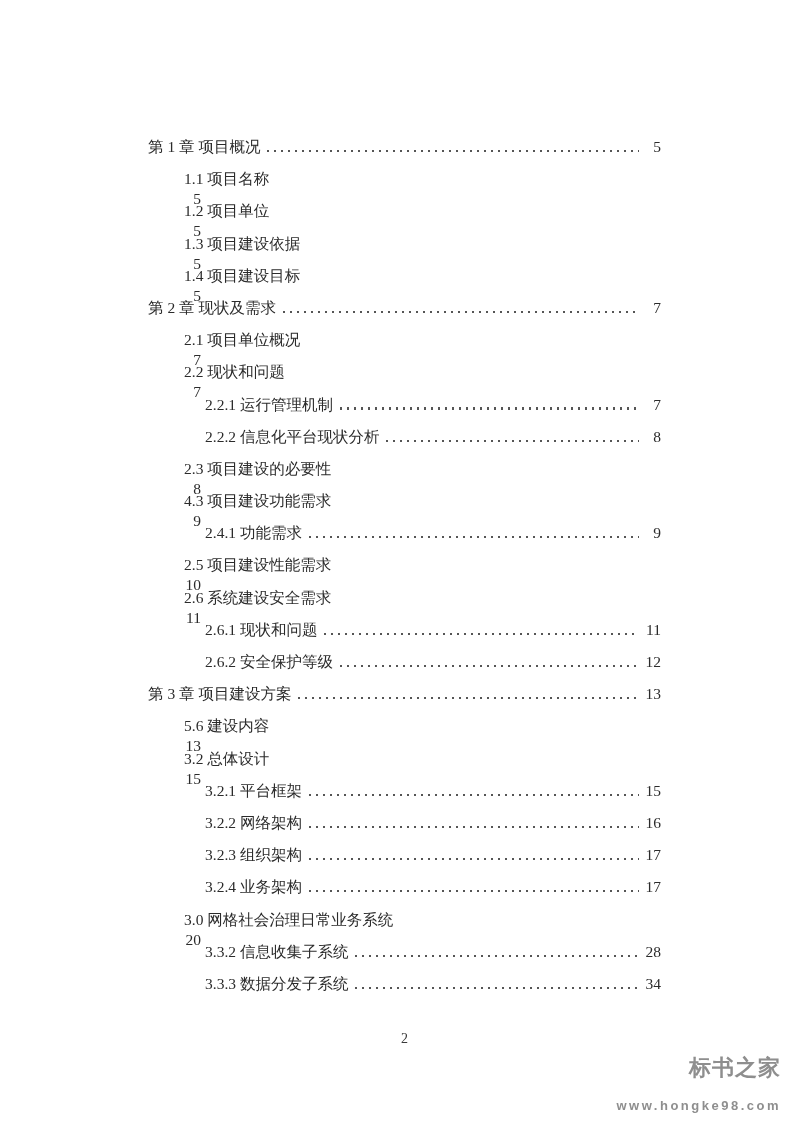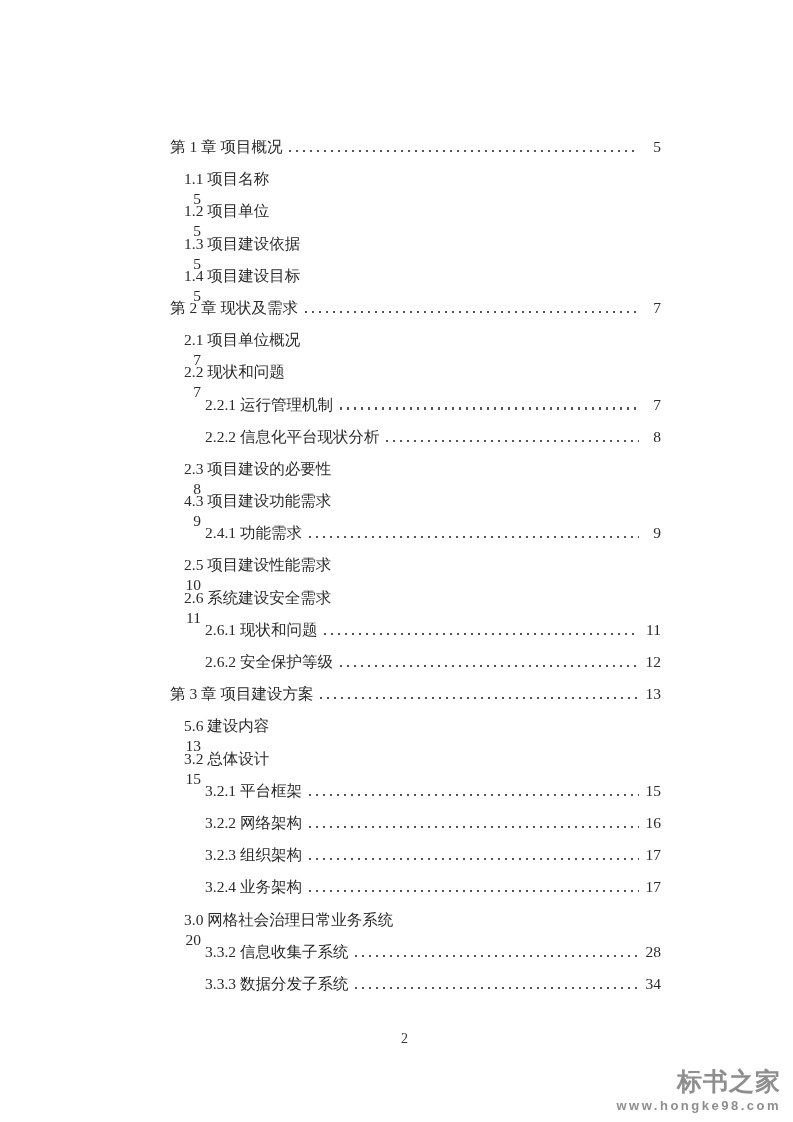--- a/index.html
+++ b/index.html
@@ -34,21 +34,21 @@
     width: 513px;
   }
   .toc-row {
     display: flex;
     align-items: baseline;
     height: 32.2px;
     font-size: 15.5px;
     color: #2b2b2b;
     white-space: nowrap;
   }
-  .toc-row.lv1 { padding-left: 0; margin-left: 22px; }
+  .toc-row.lv1 { padding-left: 0; }
   .toc-row.lv2 { padding-left: 29px; flex-direction: column; }
   .toc-row.lv3 { padding-left: 57px; }
   .toc-row .label {
     white-space: nowrap;
     flex: 0 0 auto;
   }
   .toc-row .leader {
     flex: 1 1 auto;
     height: 2.2px;
     margin: 0 5px 0 7px;
@@ -76,29 +76,29 @@
   .watermark {
     position: absolute;
     right: 12px;
     bottom: 9px;
     text-align: right;
     color: #8e8e8e;
     font-family: "Liberation Sans", "DejaVu Sans", sans-serif;
     line-height: 1.1;
   }
   .watermark-brand {
-    font-size: 25px;
+    font-size: 22px;
     font-weight: bold;
     letter-spacing: 1px;
   }
   .watermark-url {
     font-size: 13px;
     font-weight: bold;
     letter-spacing: 2.5px;
-    margin-top: 3px;
+    margin-top: 19px;
   }
 </style>
 </head>
 <body>
 
 <div class="page">
 
 
   <div class="toc">
       <div class="toc-row lv1">

